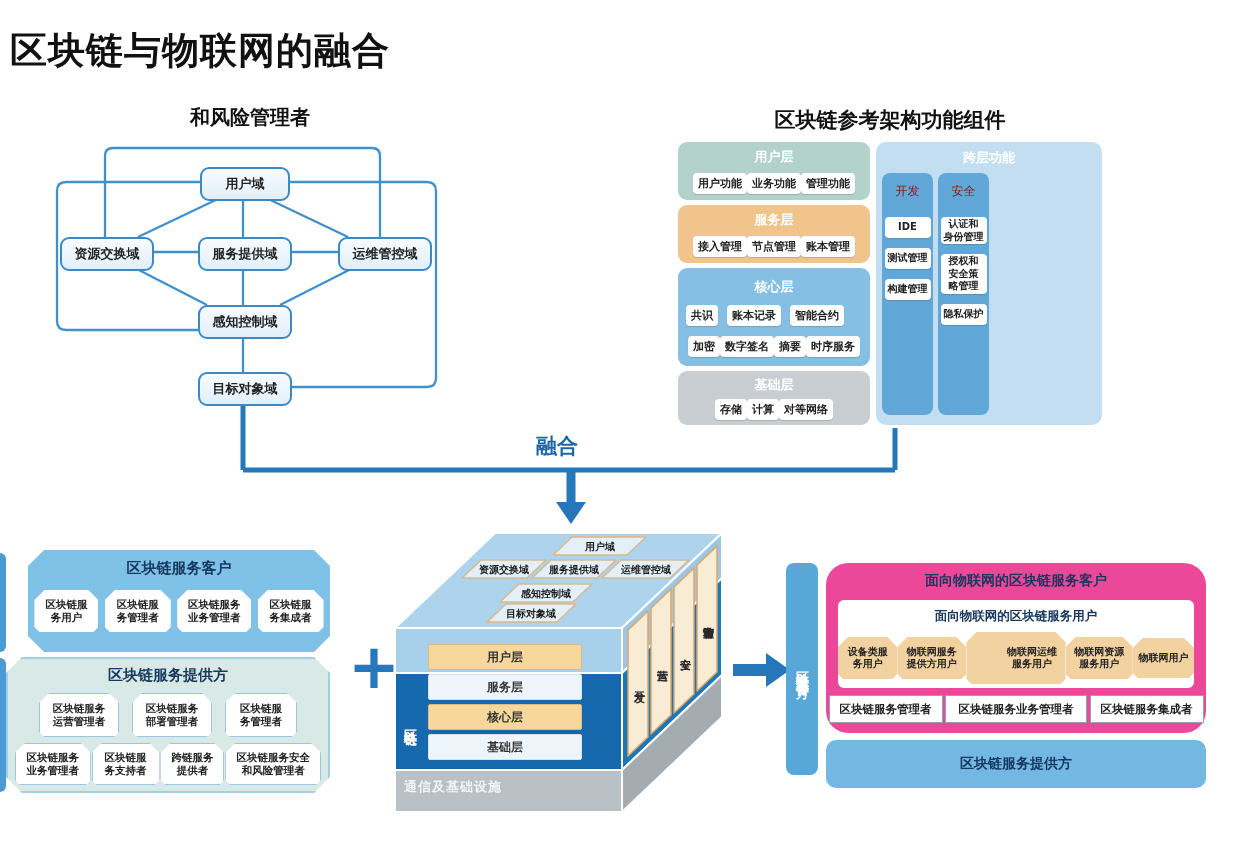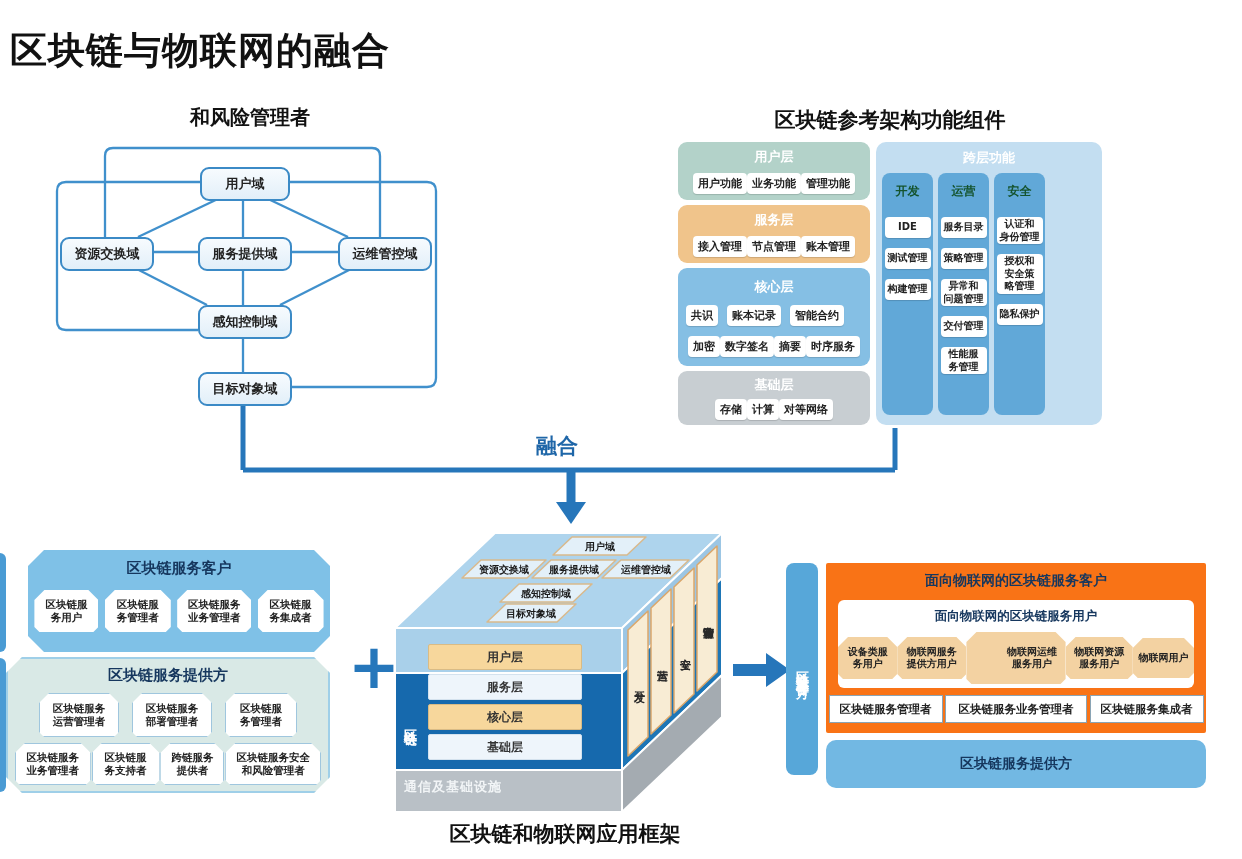--- a/index.html
+++ b/index.html
@@ -20,21 +20,21 @@
   .panel-h{font-size:13px;font-weight:bold;color:#fff;text-align:center;}
   .chip-row{display:flex;justify-content:center;padding:0 8px;}
   .chip{background:#fff;border-radius:4px;height:21px;line-height:21px;text-align:center;
         font-size:11px;font-weight:bold;color:#222;padding:0 5px;white-space:nowrap;
         box-shadow:0 1px 1px rgba(0,0,0,.15);}
   
   .cross-panel{background:#c3def1;border-radius:10px;}
   .cross-cols{display:flex;gap:5px;padding:0 6px;}
   .xcol{background:#61a8d8;border-radius:8px;width:51px;height:242px;display:flex;flex-direction:column;
         align-items:center;gap:10px;padding-top:4px;box-sizing:border-box;}
-  .xcol-h{color:#14532d;font-size:12px;font-weight:bold;text-align:center;min-height:30px;
+  .xcol-h{color:#7f1d1d;font-size:12px;font-weight:normal;text-align:center;min-height:30px;
           display:flex;align-items:center;white-space:pre-line;line-height:1.15;}
   .xitem{background:#fff;border-radius:4px;width:44px;min-height:19px;display:flex;align-items:center;
          justify-content:center;text-align:center;font-size:10px;font-weight:bold;color:#222;
          white-space:pre-line;line-height:1.25;padding:1px 1px;box-shadow:0 1px 1px rgba(0,0,0,.15);}
   
   .cham{clip-path:polygon(10px 0,calc(100% - 10px) 0,100% 10px,100% calc(100% - 5px),
         calc(100% - 5px) 100%,5px 100%,0 calc(100% - 5px),0 10px);}
   .wbox{background:#fff;font-size:10.5px;font-weight:bold;color:#222;line-height:1.25;}
   .obox{background:#f3d2a2;font-size:10px;font-weight:bold;color:#222;line-height:1.25;}
   .bigcham{clip-path:polygon(16px 0,calc(100% - 16px) 0,100% 16px,100% calc(100% - 16px),
@@ -112,21 +112,20 @@
         <polygon points="651,608 671,589 671,715 651,734"></polygon>
         <polygon points="674,587 694,568 694,694 674,713"></polygon>
         <polygon points="697,565 717,546 717,672 697,691"></polygon>
       </g>
     </g>
   </svg>
 
   <div class="abs main-title">区块链与物联网的融合</div>
   <div class="abs sec-title" style="left:100px;top:104px;width:300px;">和风险管理者</div>
   <div class="abs sec-title" style="left:678px;top:106px;width:424px;font-size:21px;text-align:center;">区块链参考架构功能组件</div>
-  <div class="abs caption" style="left:400px;top:820px;width:330px;">区块链和物联网应用框架</div>
 
   <div class="abs node ctr" style="left:200px;top:167px;width:86px;height:30px;">用户域</div>
   <div class="abs node ctr" style="left:60px;top:237px;width:90px;height:30px;">资源交换域</div>
   <div class="abs node ctr" style="left:198px;top:237px;width:90px;height:30px;">服务提供域</div>
   <div class="abs node ctr" style="left:338px;top:237px;width:90px;height:30px;">运维管控域</div>
   <div class="abs node ctr" style="left:198px;top:305px;width:90px;height:30px;">感知控制域</div>
   <div class="abs node ctr" style="left:198px;top:372px;width:90px;height:30px;">目标对象域</div>
 
   <div class="abs panel" style="left:678px;top:142px;width:192px;height:58px;background:#b3d2c9;">
     <div class="panel-h">用户层</div>
@@ -168,30 +167,20 @@
   </div>
 
   <div class="abs cross-panel" style="left:876px;top:142px;width:226px;height:283px;">
     <div class="panel-h" style="margin:7px 0 6px 0;">跨层功能</div>
     <div class="cross-cols">
       <div class="xcol">
         <div class="xcol-h">开发</div>
         <div class="xitem">IDE</div>
         <div class="xitem">测试管理</div>
         <div class="xitem">构建管理</div>
-      </div>
-      <div class="xcol">
-        <div class="xcol-h">运营</div>
-        <div class="xitem">服务目录</div>
-        <div class="xitem">策略管理</div>
-        <div class="xitem">异常和
-问题管理</div>
-        <div class="xitem">交付管理</div>
-        <div class="xitem">性能服
-务管理</div>
       </div>
       <div class="xcol">
         <div class="xcol-h">安全</div>
         <div class="xitem">认证和
 身份管理</div>
         <div class="xitem">授权和
 安全策
 略管理</div>
         <div class="xitem">隐私保护</div>
       </div>
@@ -251,21 +240,21 @@
 
   <div class="abs" style="left:404px;top:778px;font-size:13px;font-weight:bold;color:#f2f5f7;letter-spacing:1px;">通信及基础设施</div>
 
   <div class="abs vtext" style="left:629px;top:661px;width:18px;height:44px;font-size:11px;color:#2a2a2a;">开发</div>
   <div class="abs vtext" style="left:652px;top:639px;width:18px;height:44px;font-size:11px;color:#2a2a2a;">运营</div>
   <div class="abs vtext" style="left:675px;top:628px;width:18px;height:44px;font-size:11px;color:#2a2a2a;">安全</div>
   <div class="abs vtext" style="left:698px;top:574px;width:18px;height:88px;font-size:11px;color:#2a2a2a;">监管和审计</div>
 
   <div class="abs vtext" style="left:786px;top:563px;width:32px;height:212px;background:#57a7d9;border-radius:8px;color:#fff;font-size:13px;letter-spacing:2px;">区块链服务合作方</div>
 
-  <div class="abs" style="left:826px;top:563px;width:380px;height:170px;background:#f97316;border-radius:2px;">
+  <div class="abs" style="left:826px;top:563px;width:380px;height:170px;background:#ec4899;border-radius:22px;">
     <div class="ph-dark" style="margin-top:9px;font-size:14px;">面向物联网的区块链服务客户</div>
     <div class="abs" style="left:12px;top:37px;width:356px;height:88px;background:#fff;border-radius:6px;">
       <div style="text-align:center;font-size:12.5px;font-weight:bold;color:#16375e;margin-top:8px;">面向物联网的区块链服务用户</div>
       <div style="display:flex;justify-content:space-evenly;align-items:center;margin-top:7px;">
         <div class="obox cham ctr pre" style="width:60px;height:42px;">设备类服
 务用户</div>
         <div class="obox cham ctr pre" style="width:70px;height:42px;">物联网服务
 提供方用户</div>
         <div class="obox cham ctr pre" style="width:68px;height:52px;padding-left:32px;">物联网运维
 服务用户</div>

